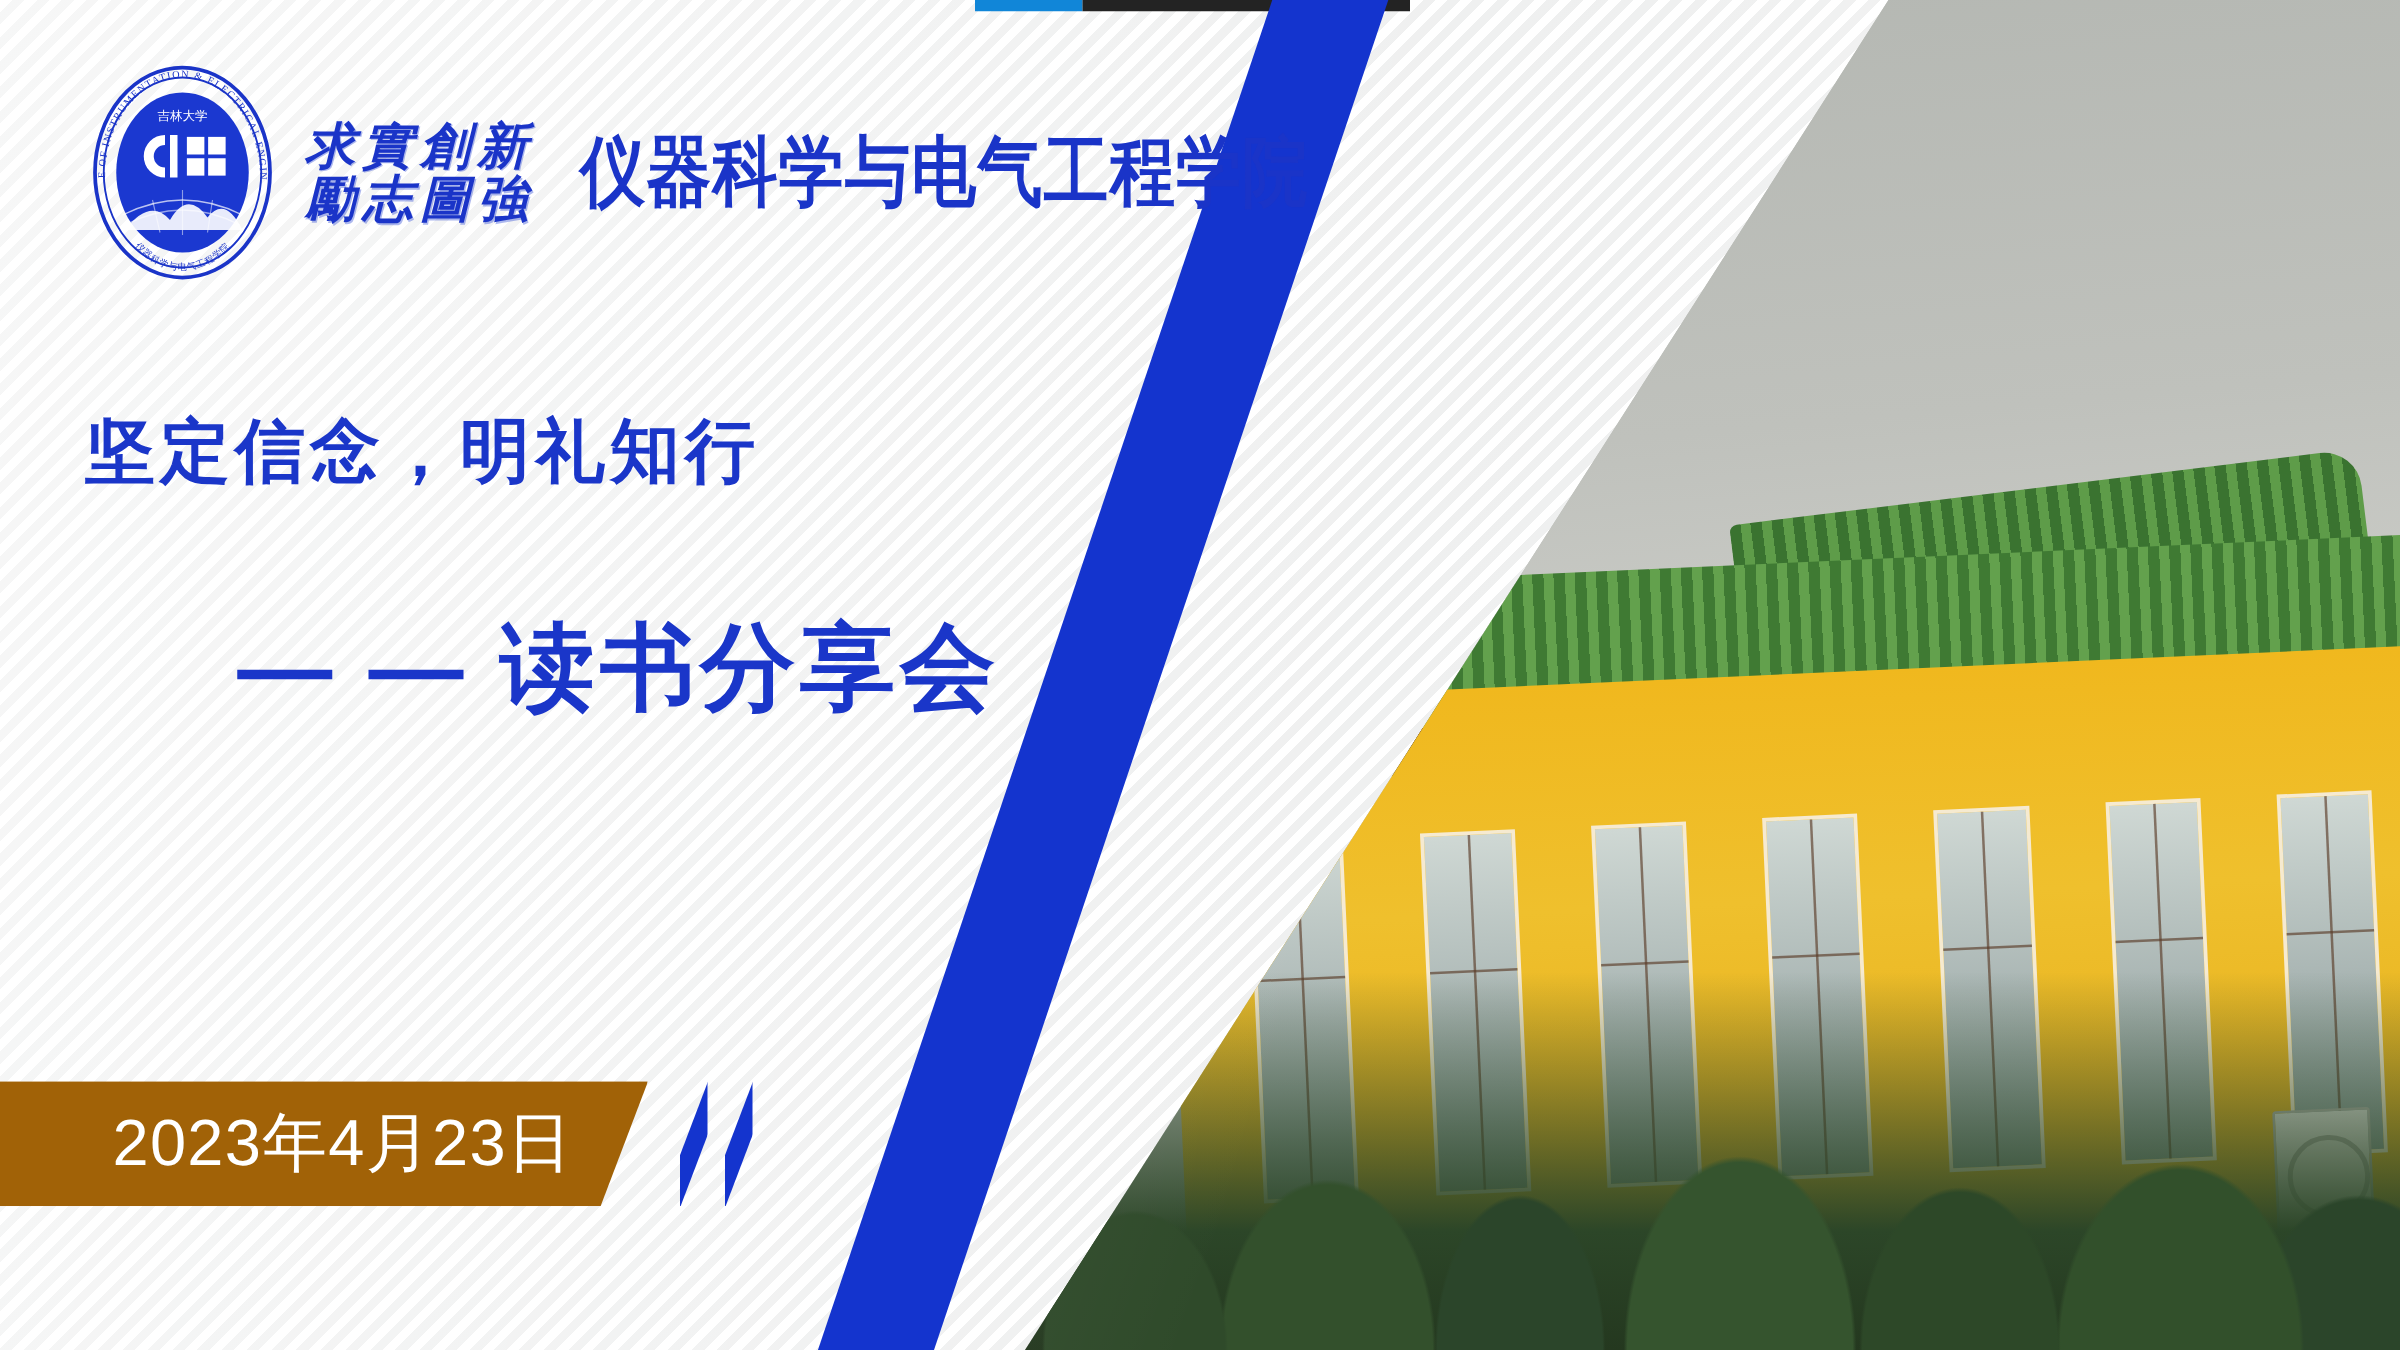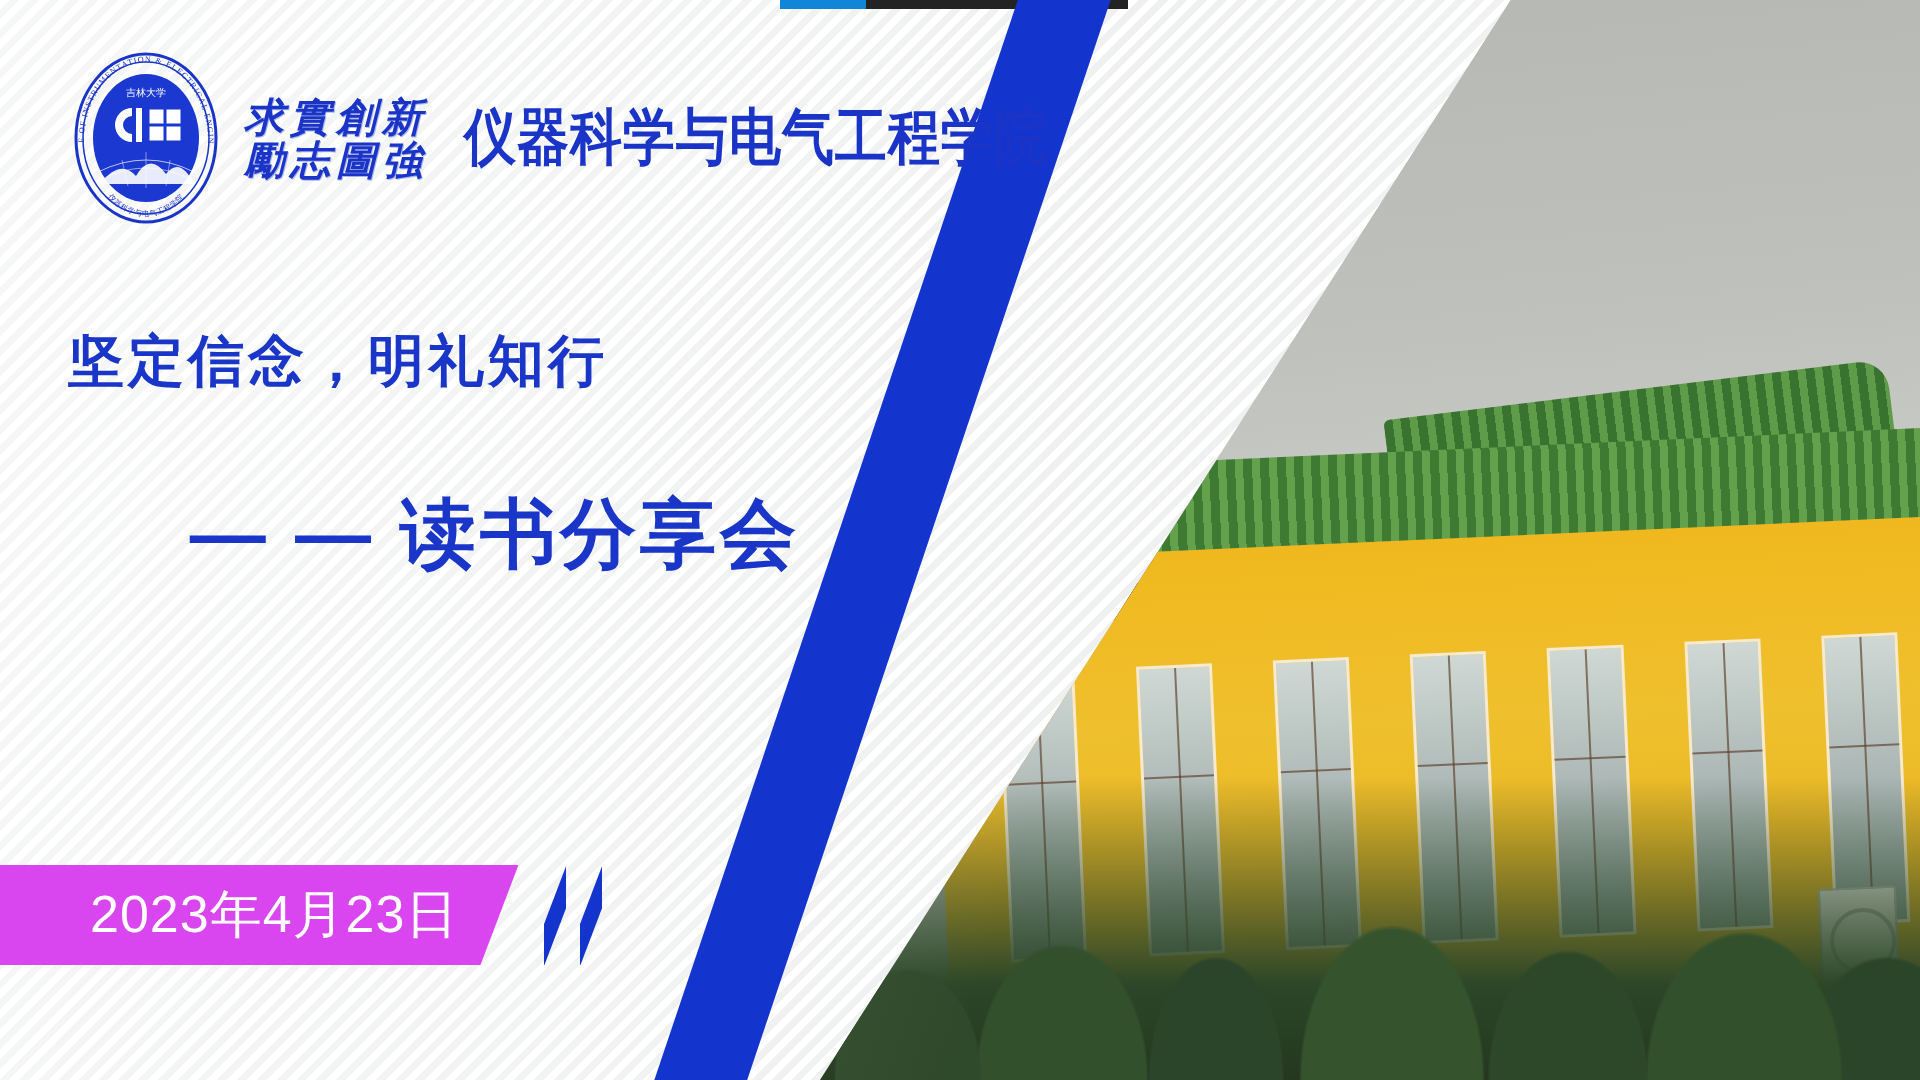--- a/index.html
+++ b/index.html
@@ -189,21 +189,21 @@
   .title-sub{
     margin-top:92px;margin-right:200px;text-align:right;
     font-size:76px;font-weight:700;color:#1a36c9;
     letter-spacing:4px;white-space:nowrap;
   }
 
   
   .date-row{position:absolute;left:0;top:865px;display:flex;align-items:stretch;height:100px;}
   .date-banner{
     position:relative;height:100%;min-width:470px;
-    background:#d946ef;color:#ffffff;
+    background:#a16207;color:#ffffff;
     display:flex;align-items:center;
     padding:0 60px 0 90px;box-sizing:border-box;
     -webkit-clip-path:polygon(0 0,100% 0,calc(100% - 38px) 100%,0 100%);
     clip-path:polygon(0 0,100% 0,calc(100% - 38px) 100%,0 100%);
   }
   .date-text{font-size:52px;font-weight:400;letter-spacing:1px;white-space:nowrap;}
   .slash{
     width:22px;height:100%;background:#1434ce;margin-left:16px;
     -webkit-clip-path:polygon(38px 0,100% 0,calc(100% - 38px) 100%,0 100%);
     clip-path:polygon(38px 0,100% 0,calc(100% - 38px) 100%,0 100%);

